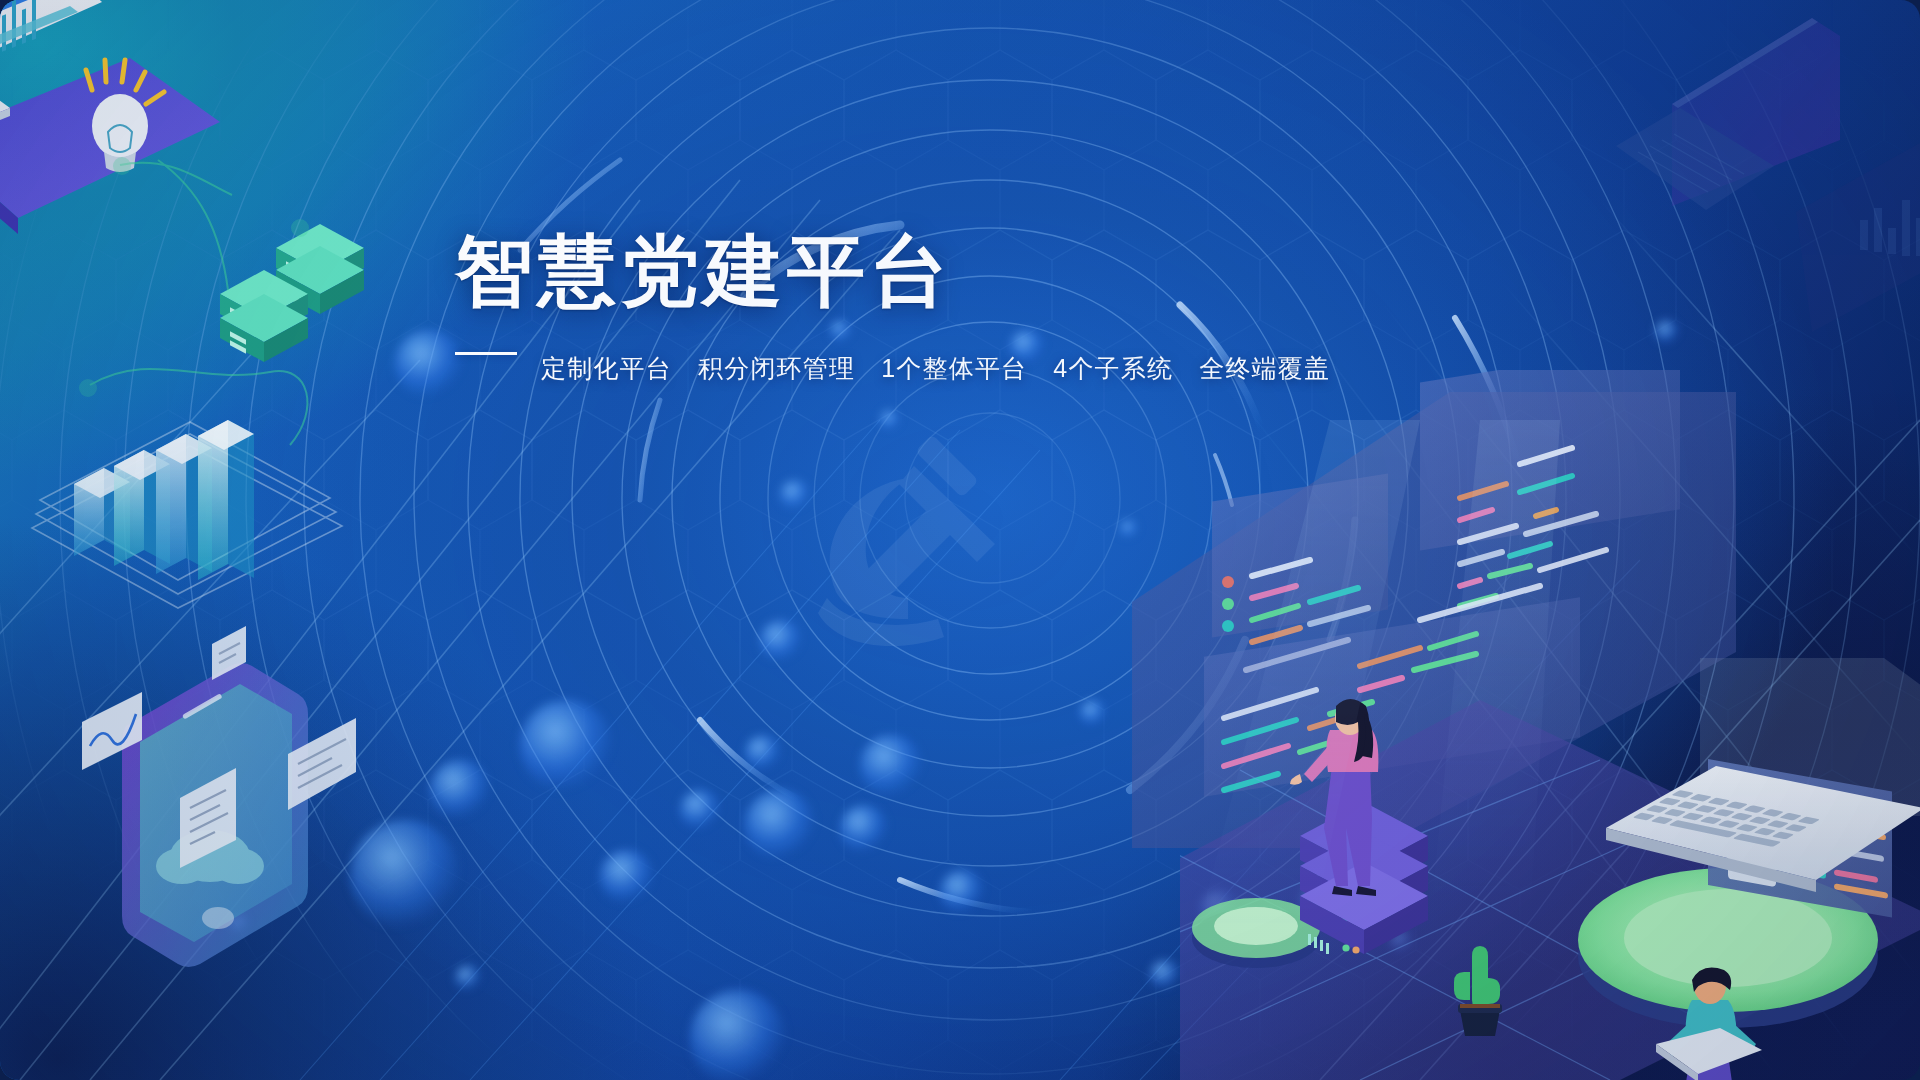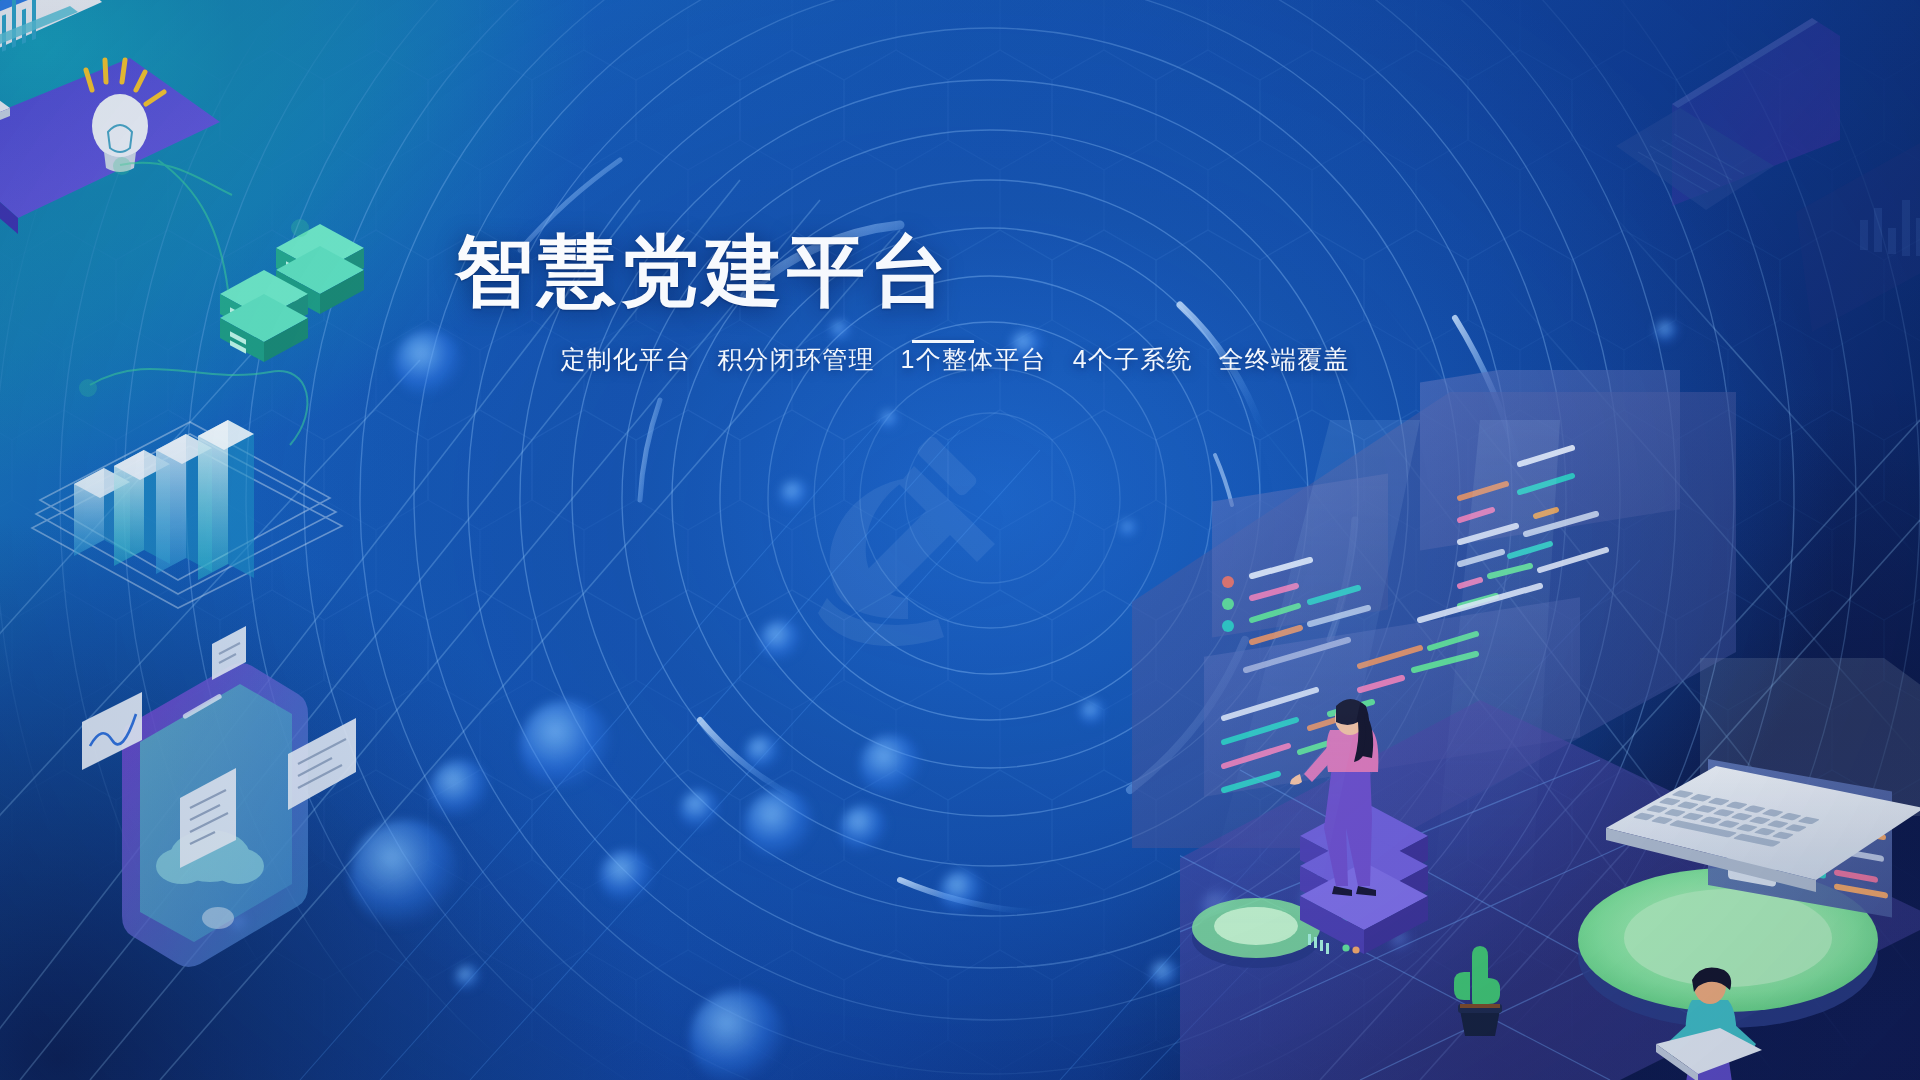--- a/index.html
+++ b/index.html
@@ -1,19 +1,19 @@
 <!DOCTYPE html>
 <html><head>
 <meta charset="utf-8">
 <style>
   * { margin:0; padding:0; box-sizing:border-box; }
   html,body { width:1920px; height:1080px; overflow:hidden; background:#0b1f4d; }
   body { font-family:"Liberation Sans","DejaVu Sans",sans-serif; }
 
-  #stage { position:relative; width:1920px; height:1080px; overflow:hidden; }
+  #stage { position:relative; width:1920px; height:1080px; overflow:hidden;border-radius:19px; }
 
   
   .bg-base{
     position:absolute; inset:0;
     background:
       radial-gradient(ellipse 900px 700px at 2% 4%, #18a0bd 0%, #1687b4 22%, rgba(19,110,170,0) 62%),
       radial-gradient(ellipse 1200px 900px at 52% 46%, #1b62c4 0%, #1552ad 32%, rgba(14,58,140,0) 70%),
       radial-gradient(ellipse 1100px 900px at 98% 96%, #101c54 0%, #0d1a4a 35%, rgba(11,24,70,0) 72%),
       radial-gradient(ellipse 900px 800px at 3% 98%, #0d2258 0%, rgba(12,30,82,0) 68%),
       linear-gradient(128deg, #1a8fbb 0%, #1663bd 20%, #1450ae 42%, #103d94 62%, #0d2a6e 80%, #0a1b4e 100%);
@@ -45,21 +45,21 @@
   .illu{ position:absolute; }
 
   
   .copy{ position:absolute; left:455px; top:232px; width:1000px; z-index:40; }
   .title{
     font-size:78px; line-height:1; font-weight:bold; color:#ffffff;
     letter-spacing:5px;
     text-shadow:0 3px 22px rgba(3,20,70,.55), 0 1px 2px rgba(0,30,90,.5);
     white-space:nowrap;
   }
-  .subrow{ display:flex; align-items:center; margin-top:30px; white-space:nowrap;flex-direction:column; }
+  .subrow{ display:flex; align-items:flex-start; margin-top:42px; white-space:nowrap; }
   .dash{ width:62px; height:3px; background:#ffffff; margin-right:24px; flex:0 0 auto;
          box-shadow:0 1px 6px rgba(10,40,110,.5); }
   .subtitle{
     font-size:25px; color:#ffffff; font-weight:normal; letter-spacing:1.2px;
     text-shadow:0 2px 10px rgba(5,25,80,.6);
   }
   .sub-seg{ margin-right:26px; }
   .sub-seg:last-child{ margin-right:0; }
 </style>
 </head>

